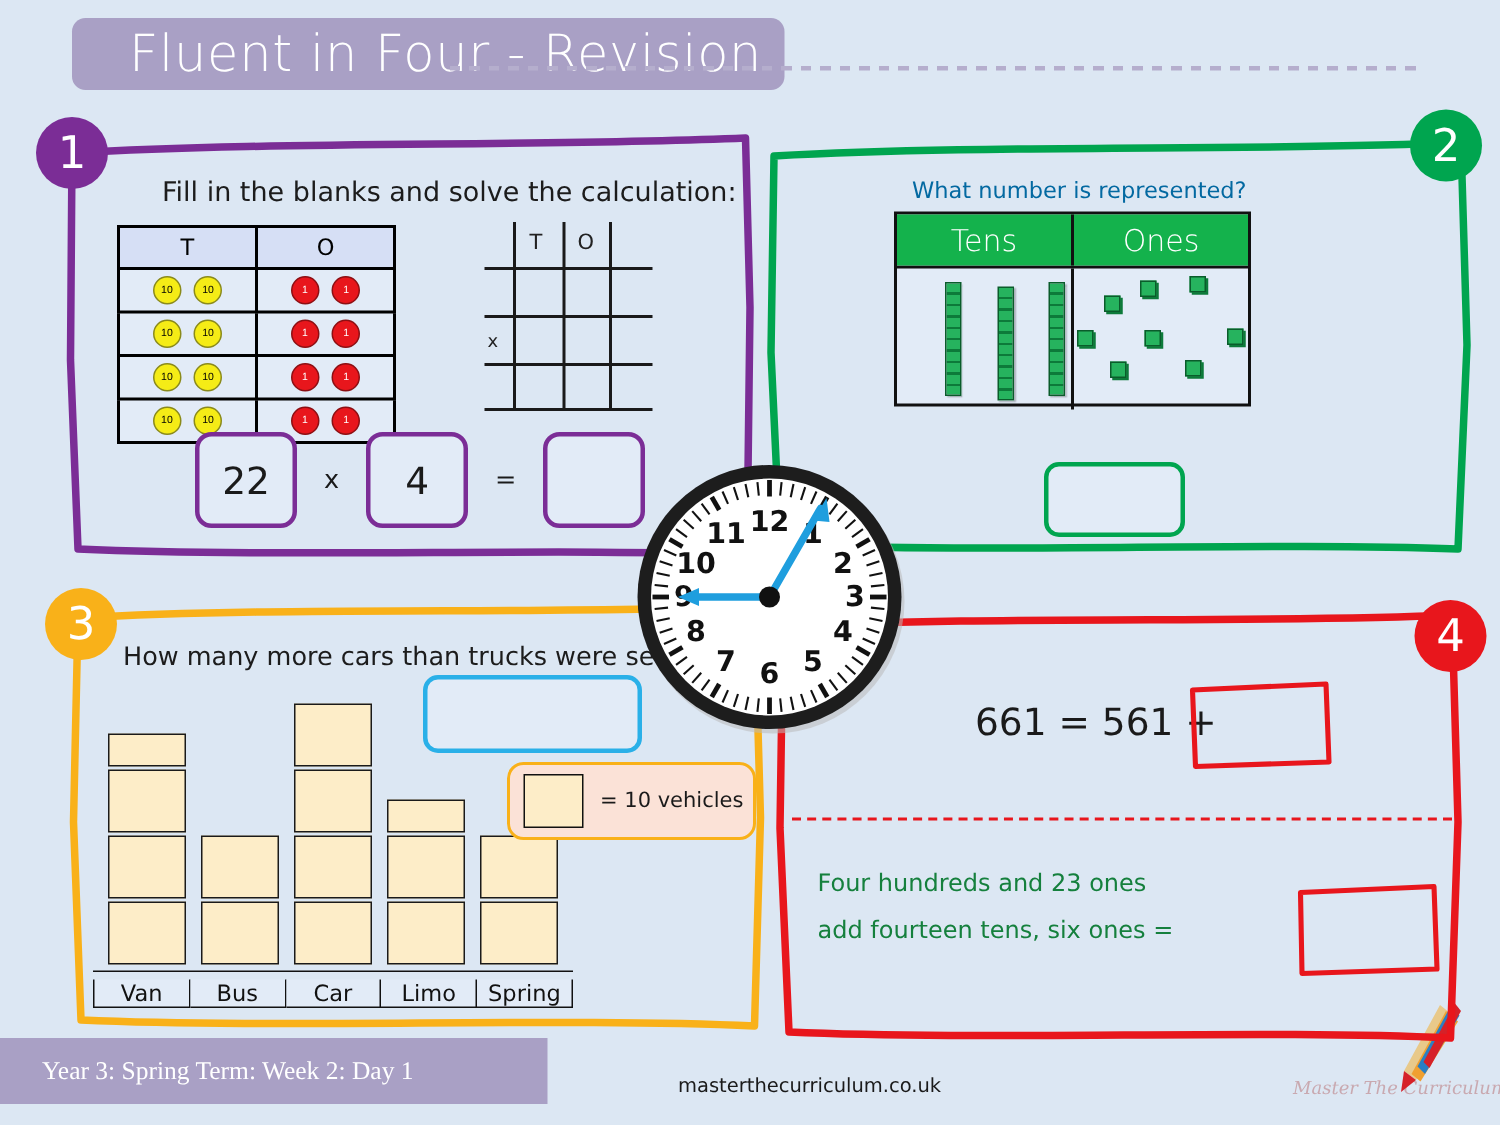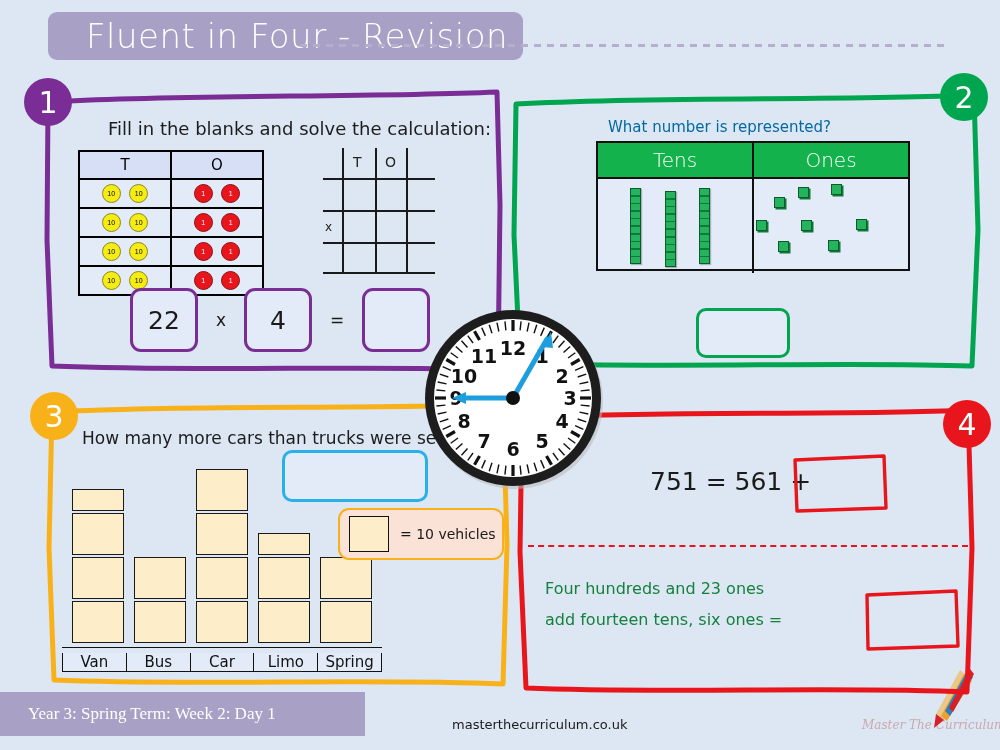--- a/index.html
+++ b/index.html
@@ -87,21 +87,21 @@
     font-size:25px;color:#1a1a1a;font-family:"DejaVu Sans",sans-serif;
   }
   .calc-op{font-size:17px;color:#1a1a1a;margin:0 18px;font-family:"DejaVu Sans",sans-serif;}
 
   
   .q2-prompt{
     position:absolute;left:608px;top:70px;font-size:15px;color:#0369a1;
     font-family:"DejaVu Sans",sans-serif;white-space:nowrap;margin-top:48px;
   }
   .tens-ones{
-    position:absolute;left:596px;top:141px;width:314px;height:130px;
+    position:absolute;left:596px;top:141px;width:238px;height:130px;
     border:2px solid #111;box-sizing:border-box;background:#e2ebf7;
   }
   .to-head{display:flex;height:34px;}
   .to-head div{
     flex:1;background:#14b24c;color:#fff;font-size:20px;
     display:flex;align-items:center;justify-content:center;
     font-family:"DejaVu Sans",sans-serif;font-weight:300;
   }
   .to-head div:first-child{border-right:2px solid #111;}
   .to-body{display:flex;height:94px;border-top:2px solid #111;}
@@ -360,21 +360,21 @@
     <div>Car</div>
     <div>Limo</div>
     <div>Spring</div>
   </div>
 
   <div class="key-box">
     <div class="key-swatch"></div>
     <div class="key-text">= 10 vehicles</div>
   </div>
 
-  <div class="q4-eq1">751 = 561 +</div>
+  <div class="q4-eq1">661 = 561 +</div>
   <svg style="position:absolute;left:790px;top:452px;width:100px;height:62px;z-index:3;" viewBox="0 0 100 62">
     <path d="M5,8 L94,4 L96,56 L7,59 Z" fill="none" stroke="#e8161c" stroke-width="3.4" stroke-linejoin="round"></path>
   </svg>
 
   <div class="q4-divider"></div>
 
   <div class="q4-text">
     <span>Four hundreds and 23 ones</span><br>
     <span>add fourteen tens, six ones =</span>
   </div>

